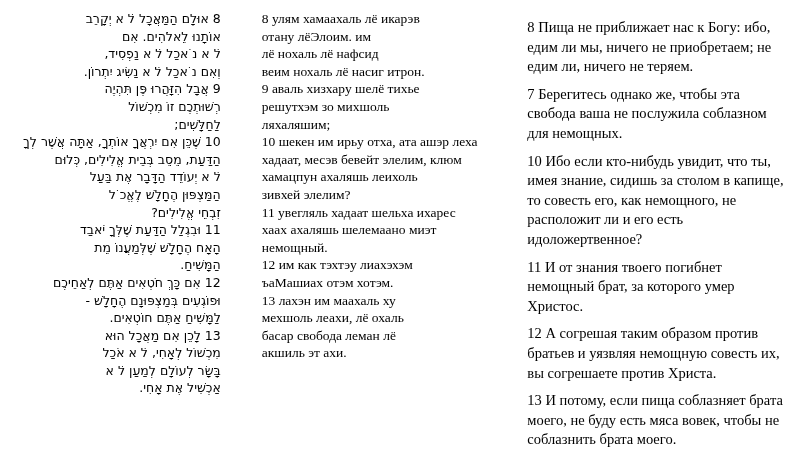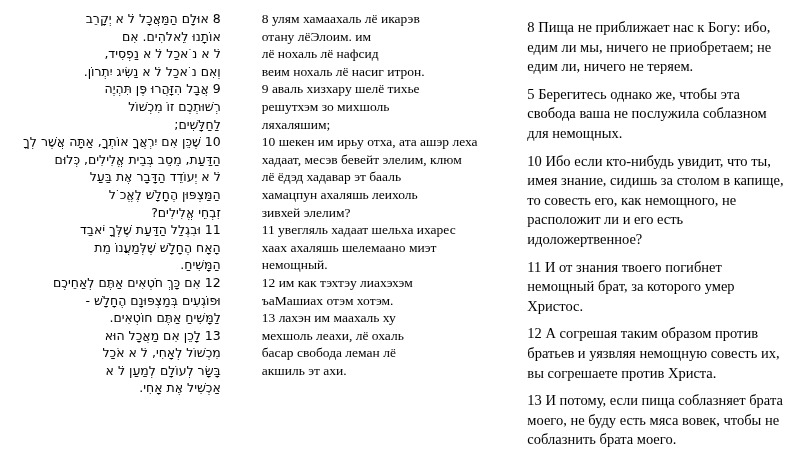--- a/index.html
+++ b/index.html
@@ -98,37 +98,36 @@
     <div class="col-translit">
       <div class="line">8 улям хамаахаль лё икарэв</div>
       <div class="line">отану лёЭлоим. им</div>
       <div class="line">лё нохаль лё нафсид</div>
       <div class="line">веим нохаль лё насиг итрон.</div>
       <div class="line">9 аваль хизхару шелё тихье</div>
       <div class="line">решутхэм зо михшоль</div>
       <div class="line">ляхаляшим;</div>
       <div class="line">10 шекен им ирьу отха, ата ашэр леха</div>
       <div class="line">хадаат, месэв бевейт элелим, клюм</div>
-      <div class="line">лё ёдэд хадавар эт бааль</div>
       <div class="line">хамацпун ахаляшь леихоль</div>
       <div class="line">зивхей элелим?</div>
       <div class="line">11 увегляль хадаат шельха ихарес</div>
       <div class="line">хаах ахаляшь шелемаано миэт</div>
       <div class="line">немощный.</div>
       <div class="line">12 им как тэхтэу лиахэхэм</div>
       <div class="line">ъаМашиах отэм хотэм.</div>
       <div class="line">13 лахэн им маахаль ху</div>
       <div class="line">мехшоль леахи, лё охаль</div>
       <div class="line">басар свобода леман лё</div>
       <div class="line">акшиль эт ахи.</div>
     </div>
 
     <div class="col-russian">
       <p class="para">8 Пища не приближает нас к Богу: ибо, едим ли мы, ничего не приобретаем; не едим ли, ничего не теряем.</p>
-      <p class="para">5 Берегитесь однако же, чтобы эта свобода ваша не послужила соблазном для немощных.</p>
+      <p class="para">7 Берегитесь однако же, чтобы эта свобода ваша не послужила соблазном для немощных.</p>
       <p class="para">10 Ибо если кто-нибудь увидит, что ты, имея знание, сидишь за столом в капище, то совесть его, как немощного, не расположит ли и его есть идоложертвенное?</p>
       <p class="para">11 И от знания твоего погибнет немощный брат, за которого умер Христос.</p>
       <p class="para">12 А согрешая таким образом против братьев и уязвляя немощную совесть их, вы согрешаете против Христа.</p>
       <p class="para">13 И потому, если пища соблазняет брата моего, не буду есть мяса вовек, чтобы не соблазнить брата моего.</p>
     </div>
 
   </div>
 </div>
 
 </body></html>

